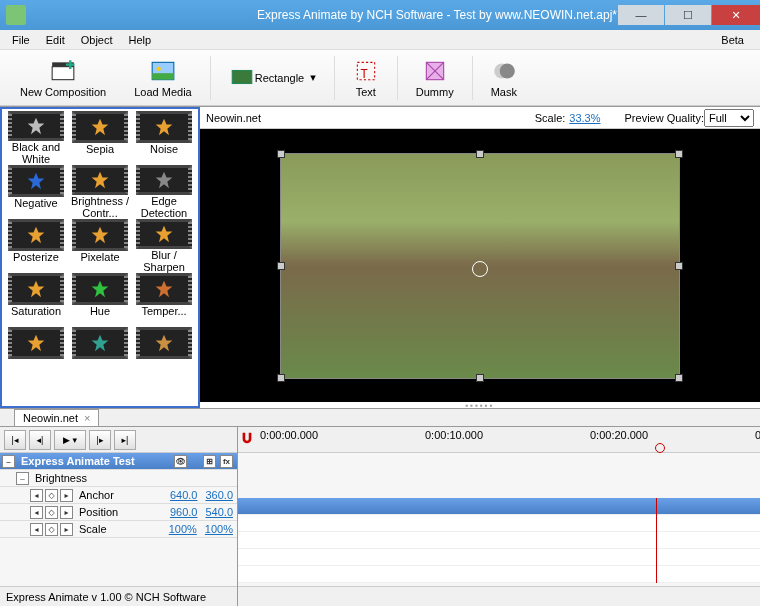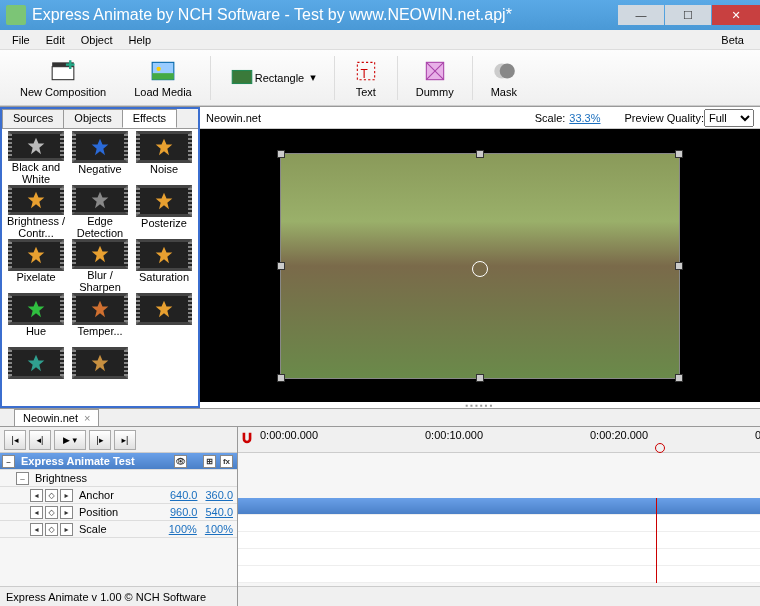--- a/index.html
+++ b/index.html
@@ -1,20 +1,20 @@
 <!DOCTYPE html>
 <html><head>
 <meta charset="utf-8">
 <style>
 * { box-sizing: border-box; margin: 0; padding: 0; font-family: "Segoe UI", Tahoma, sans-serif; font-size: 11px; }
 body { width: 760px; height: 606px; overflow: hidden; background: #fff; }
 
 .titlebar { height: 30px; background: linear-gradient(#5aa9e6, #4a99d6); display: flex; align-items: center; color: #fff; }
 .titlebar .icon { width: 20px; height: 20px; margin: 0 6px; background: #7cc576; border-radius: 2px; position: relative; }
-.titlebar .title { flex: 1; text-align: left; font-size: 16px; }
+.titlebar .title { flex: 1; text-align: right; font-size: 12px; }
 .winbtn { width: 46px; height: 20px; display: flex; align-items: center; justify-content: center; color: #333; background: #d0d8e0; margin-left: 1px; }
 .winbtn.close { background: #c84040; color: #fff; width: 48px; }
 
 .menubar { height: 20px; background: #f0f0f0; border-bottom: 1px solid #ddd; display: flex; align-items: center; padding: 0 4px; }
 .menubar span { padding: 0 8px; cursor: default; }
 .menubar .beta { margin-left: auto; margin-right: 4px; }
 
 .toolbar { height: 56px; background: linear-gradient(#fdfdfd,#f0f0f0); border-bottom: 1px solid #ccc; display: flex; align-items: center; padding: 0 6px; }
 .toolbtn { display: flex; flex-direction: column; align-items: center; justify-content: center; padding: 2px 14px; cursor: pointer; height: 52px; }
 .toolbtn .ticon { width: 26px; height: 26px; margin-bottom: 2px; display: flex; align-items: center; justify-content: center; }
@@ -163,49 +163,52 @@
           <circle cx="15" cy="12" r="7" fill="#888"></circle>
         </svg>
       </div>
     <span>Mask</span>
   </div>
 </div>
 
 <div class="main">
 
   <div class="leftpanel">
-    <div class="tabs">
-      <div class="tab">Sources</div>
-      <div class="tab">Objects</div>
-      <div class="tab active">Effects</div>
-    </div>
     <div class="effects-grid" id="effects-grid">
         <div class="effect">
           <div class="thumb">
             <div class="star"><svg viewBox="0 0 24 24">
                 <polygon points="12,2 15,9 22,9 16,14 18,22 12,17 6,22 8,14 2,9 9,9" fill="#bbbbbb"></polygon>
               </svg></div>
           </div>
           <span>Black and White</span>
         </div>
         <div class="effect">
           <div class="thumb">
             <div class="star"><svg viewBox="0 0 24 24">
+                <polygon points="12,2 15,9 22,9 16,14 18,22 12,17 6,22 8,14 2,9 9,9" fill="#e8a030"></polygon>
+              </svg></div>
+          </div>
+          <span>Sepia</span>
+        </div>
+        <div class="effect">
+          <div class="thumb">
+            <div class="star"><svg viewBox="0 0 24 24">
+                <polygon points="12,2 15,9 22,9 16,14 18,22 12,17 6,22 8,14 2,9 9,9" fill="#e8a030"></polygon>
+              </svg></div>
+          </div>
+          <span>Noise</span>
+        </div>
+        <div class="effect">
+          <div class="thumb">
+            <div class="star"><svg viewBox="0 0 24 24">
                 <polygon points="12,2 15,9 22,9 16,14 18,22 12,17 6,22 8,14 2,9 9,9" fill="#2a6ad8"></polygon>
               </svg></div>
           </div>
           <span>Negative</span>
-        </div>
-        <div class="effect">
-          <div class="thumb">
-            <div class="star"><svg viewBox="0 0 24 24">
-                <polygon points="12,2 15,9 22,9 16,14 18,22 12,17 6,22 8,14 2,9 9,9" fill="#e8a030"></polygon>
-              </svg></div>
-          </div>
-          <span>Noise</span>
         </div>
         <div class="effect">
           <div class="thumb">
             <div class="star"><svg viewBox="0 0 24 24">
                 <polygon points="12,2 15,9 22,9 16,14 18,22 12,17 6,22 8,14 2,9 9,9" fill="#e8a030"></polygon>
               </svg></div>
           </div>
           <span>Brightness / Contr...</span>
         </div>
         <div class="effect">

